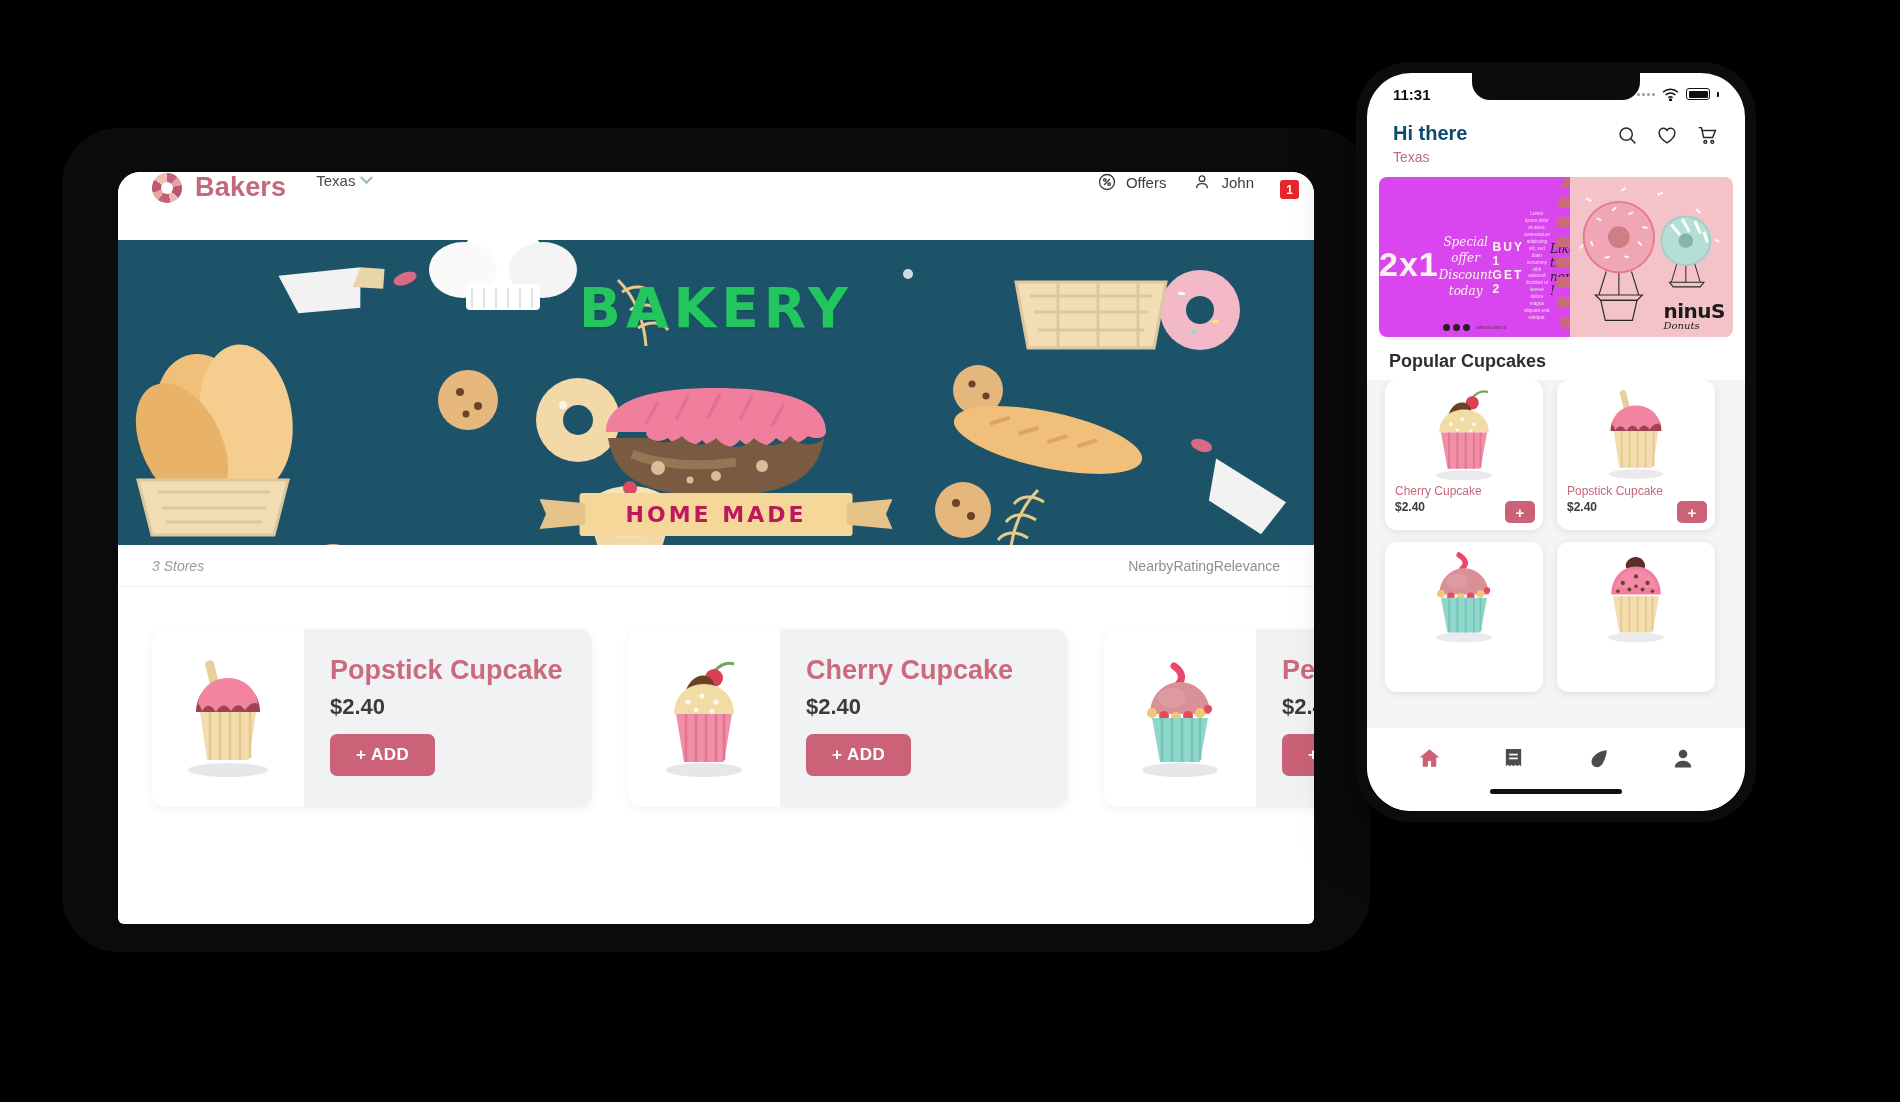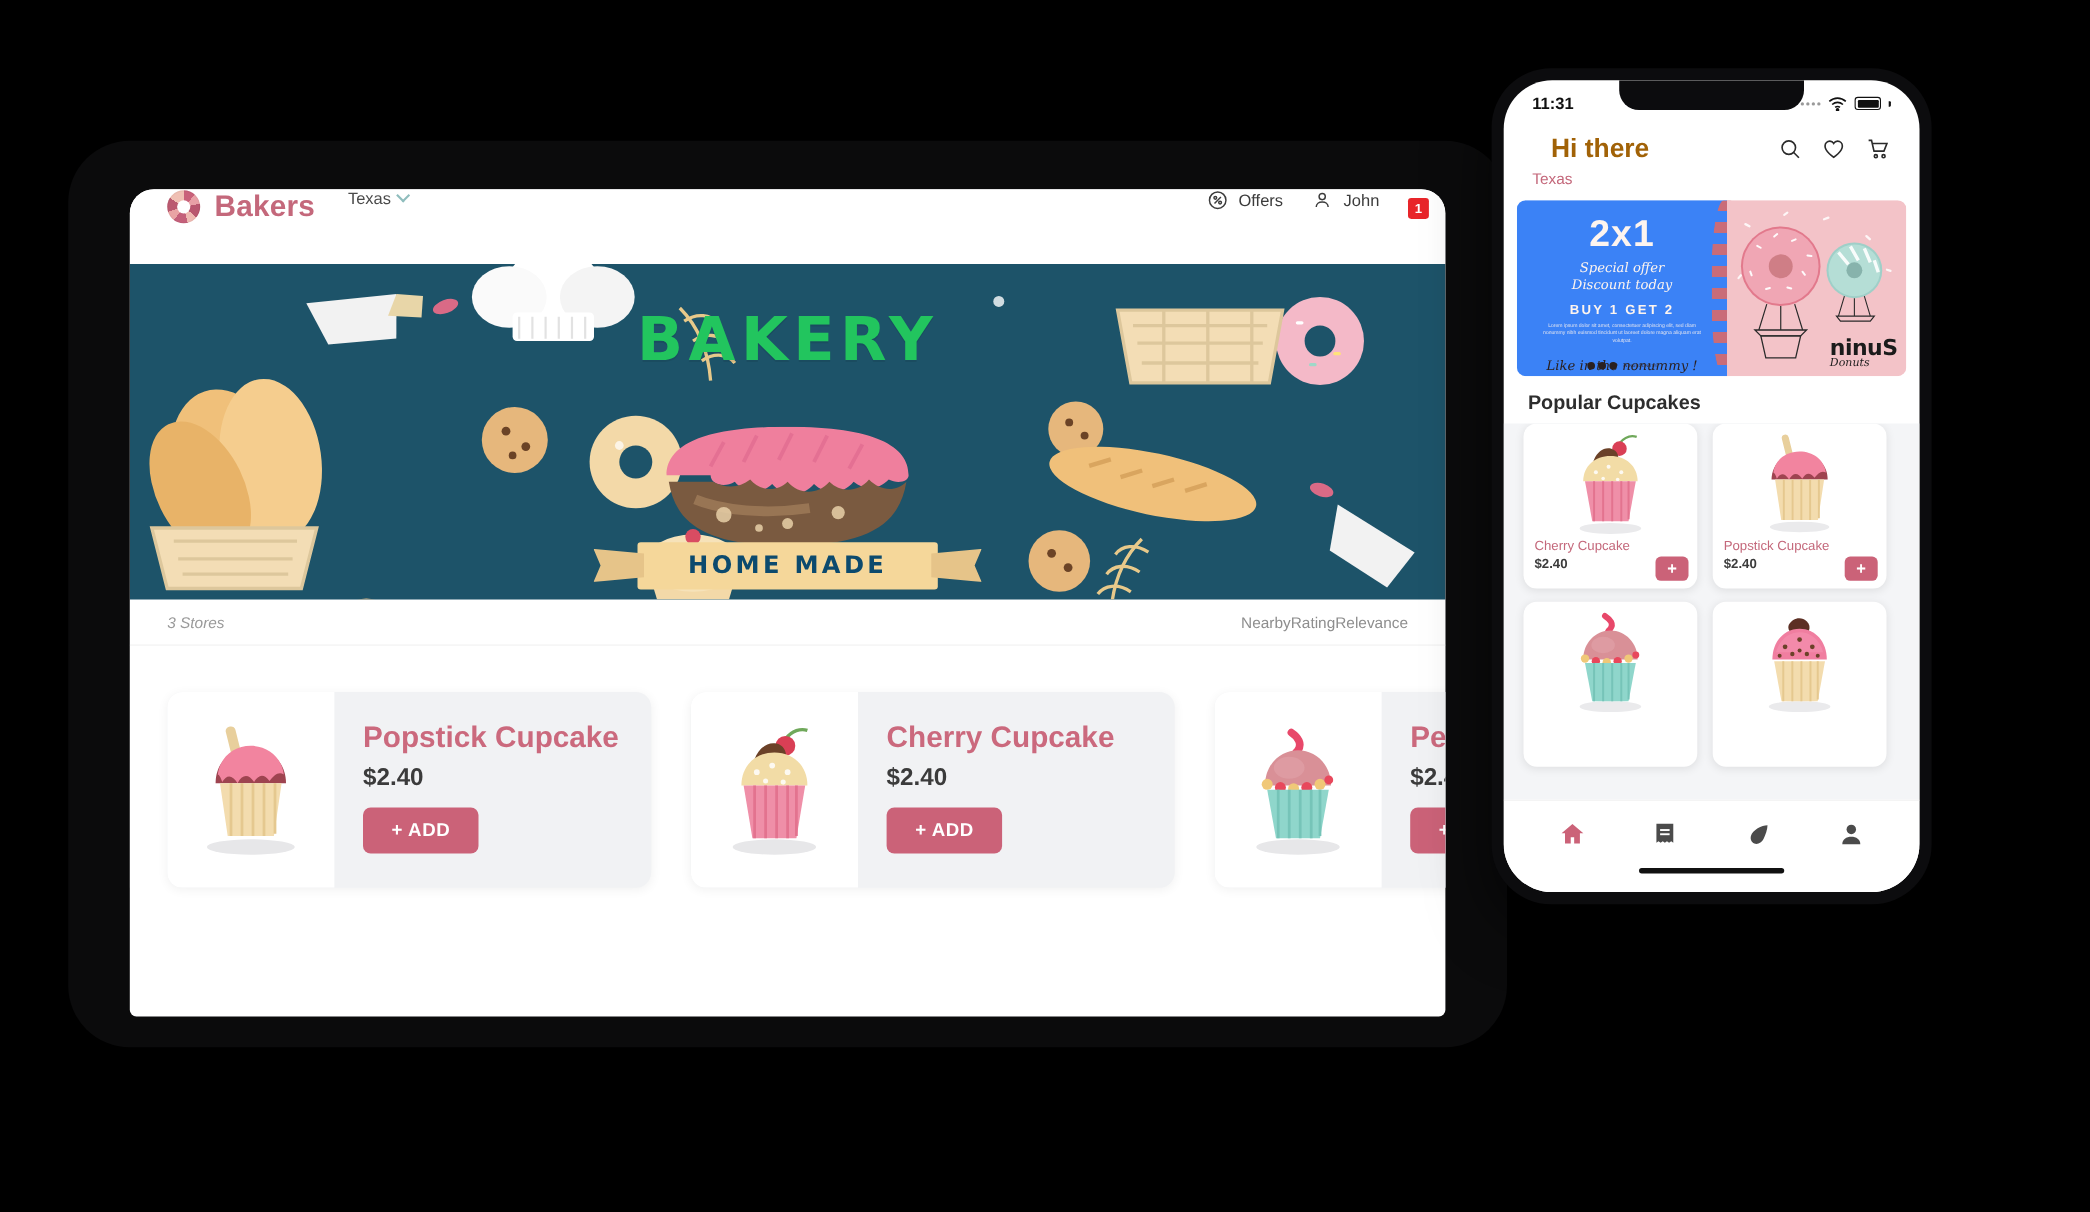--- a/index.html
+++ b/index.html
@@ -64,21 +64,21 @@
   .hero { position: relative; height: 305px; background: #1d5369; overflow: hidden; }
   .hero-title {
     position: absolute; left: 0; right: 0; top: 36px; text-align: center;
     font-size: 55px; font-weight: 700; color: #22c55e; letter-spacing: 5px;
     font-family: "DejaVu Sans", sans-serif;
     text-shadow: 0 2px 0 rgba(0,0,0,.08);
   }
   .hero-cupcake { position: absolute; left: 50%; top: 148px; transform: translateX(-50%); }
   .ribbon {
     position: absolute; left: 50%; top: 253px; transform: translateX(-50%);
-    background: #f5d79a; color: #0c4a6e; font-size: 22px; font-weight: 700;
+    background: #f5d79a; color: #be185d; font-size: 22px; font-weight: 700;
     letter-spacing: 3px; padding: 9px 46px; border-radius: 3px;
     font-family: "DejaVu Sans", sans-serif;
   }
   .ribbon::before, .ribbon::after {
     content: ""; position: absolute; top: 6px; width: 46px; height: 30px;
     background: #e6c489;
   }
   .ribbon::before { left: -40px; clip-path: polygon(0 0,100% 14%,100% 86%,0 100%,14% 50%); }
   .ribbon::after { right: -40px; clip-path: polygon(100% 0,0 14%,0 86%,100% 100%,86% 50%); }
   .deco { position: absolute; }
@@ -127,29 +127,29 @@
     font-size: 15px; font-weight: 700; color: #111; position: relative; z-index: 10;
   }
   .sb-right { margin-left: auto; display: flex; align-items: center; gap: 7px; }
   .sig-dots { display: flex; gap: 2px; }
   .sig-dots i { width: 3px; height: 3px; border-radius: 50%; background: #9a9a9a; display: block; }
   .battery { width: 24px; height: 12px; border: 1.6px solid #111; border-radius: 3px; position: relative; }
   .battery::after { content: ""; position: absolute; left: 1.5px; top: 1.5px; right: 1.5px; bottom: 1.5px; background: #111; border-radius: 1px; }
   .battery-tip { width: 2px; height: 5px; background: #111; border-radius: 0 1px 1px 0; }
 
   .ph-header { padding: 6px 26px 12px 26px; display: flex; align-items: flex-start; }
-  .ph-greet { font-size: 24px; font-weight: 700; color: #a16207; line-height: 1.25; margin-left: 17px; }
+  .ph-greet { font-size: 20px; font-weight: 700; color: #0c4a6e; line-height: 1.25; }
   .ph-region { font-size: 14px; color: #c4687b; margin-top: 3px; }
   .ph-icons { margin-left: auto; display: flex; gap: 18px; align-items: center; padding-top: 4px; }
 
   
   .promo { margin: 0 12px; height: 160px; border-radius: 8px; overflow: hidden; display: flex; position: relative; }
   .promo-left {
-    width: 54%; background: #3b82f6; position: relative; color: #fdf4ef;
-    display: flex; flex-direction: column; align-items: center; padding-top: 14px;
+    width: 54%; background: #d946ef; position: relative; color: #fdf4ef;
+    display: flex; flex-direction: row; align-items: center; padding-top: 14px;
   }
   .promo-left::after {
     content: ""; position: absolute; right: -14px; top: 0; bottom: 0; width: 28px;
     background: #c96c78;
     -webkit-mask-image: repeating-linear-gradient(to bottom, #000 0 10px, transparent 10px 20px);
     mask-image: repeating-linear-gradient(to bottom, #000 0 10px, transparent 10px 20px);
     border-radius: 40%;
   }
   .promo-2x1 { font-size: 34px; font-weight: 700; letter-spacing: 1px; line-height: 1; }
   .promo-script { font-size: 12px; font-style: italic; text-align: center; line-height: 1.35; margin-top: 5px;

